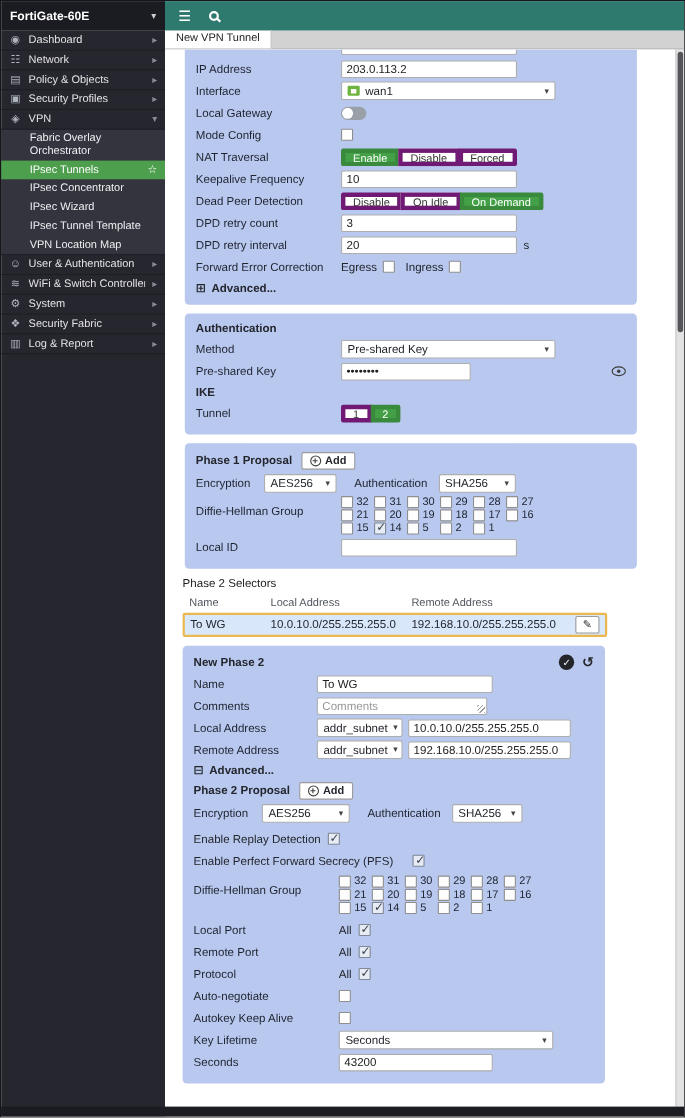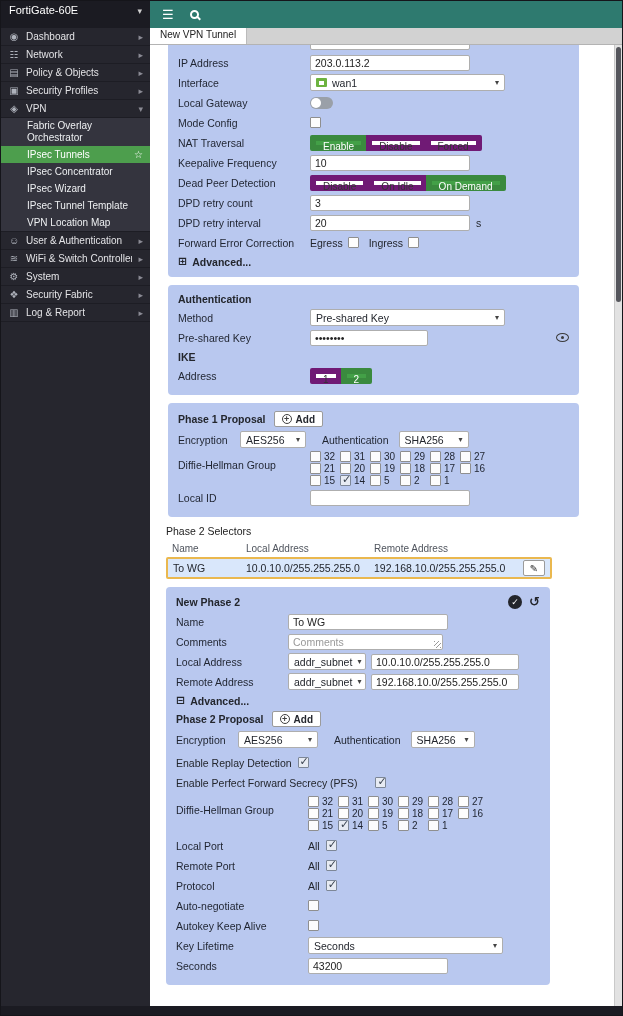--- a/index.html
+++ b/index.html
@@ -1,20 +1,20 @@
 <!DOCTYPE html>
 <html><head>
 <meta charset="utf-8">
 <style>
 *{margin:0;padding:0;box-sizing:border-box}
 body{font-family:"Liberation Sans","DejaVu Sans",sans-serif;background:#666;}
 .app{position:relative;width:623px;height:1016px;background:#fff;border:1px solid #15151a;overflow:hidden;font-size:10.5px;color:#23262d}
 
 .topbar{position:absolute;top:0;left:0;right:0;height:27px;display:flex}
-.brand{width:149px;background:#1b1b22;color:#fff;display:flex;align-items:flex-end;padding:12px 8px;font-weight:normal;font-size:11px}
+.brand{width:149px;background:#1b1b22;color:#fff;display:flex;align-items:center;padding:4px 8px;font-weight:bold;font-size:11px}
 .brand .caret{margin-left:auto;font-size:9px;color:#cfcfcf}
 .teal{flex:1;background:#2e7a6f;display:flex;align-items:center;color:#fff;padding:0 12px;gap:16px}
 .hamb{font-size:13px;cursor:pointer}
 .mag{width:9px;height:9px;border:2px solid #fff;border-radius:50%;position:relative;display:inline-block;cursor:pointer}
 .mag::after{content:"";position:absolute;width:5px;height:2px;background:#fff;transform:rotate(45deg);right:-4px;bottom:-2px}
 
 .sidebar{position:absolute;top:27px;left:0;width:149px;bottom:0;background:#26262e;color:#e3e3e6}
 .sitem{display:flex;align-items:center;gap:6px;height:18px;padding:0 7px;font-size:10px;border-bottom:1px solid #1d1d24;cursor:pointer}
 .sico{width:12px;text-align:center;color:#aeb2bb;font-size:10px}
 .slbl{flex:1;white-space:nowrap;overflow:hidden}
@@ -42,21 +42,21 @@
 .lbl2{width:112px;flex:none;color:#1f2430}
 .lbl-s{width:62px;flex:none;color:#1f2430}
 .midlbl{margin:0 10px 0 16px;color:#1f2430}
 .ph{font-weight:bold;font-size:10.5px;display:flex;align-items:center;gap:8px;margin:2px 0 4px}
 .inp{height:16px;border:1px solid #aeaeae;border-radius:2px;padding:0 4px;font-size:10.5px;font-family:inherit;color:#222;background:#fff}
 .inp::placeholder{color:#999}.w160{width:160px}.w150{width:148px}.w155{width:155px}.w140{width:140px}.w120{width:118px}
 .selectbox{display:inline-flex;align-items:center;gap:5px;background:#fff;border:1px solid #aeaeae;height:17px;padding:0 5px;font-size:10.5px;border-radius:2px;cursor:pointer}
 .selectbox .sbcaret{margin-left:auto;font-size:8px;color:#444}
 .sw195{width:195px}.sw78{width:80px}.sw76{width:78px}.sw68{width:70px}.sw64{width:66px}.sw60{width:64px}
 .seg{display:inline-flex}
-.sb{border:6px solid #701a75;background:#fff;height:16px;padding:0 7px;font-size:10px;font-family:inherit;color:#333;margin-left:-1px;cursor:pointer}
+.sb{border:4px solid #701a75;background:#fff;height:16px;padding:0 7px;font-size:10px;font-family:inherit;color:#333;margin-left:-1px;cursor:pointer}
 .sb:first-child{border-radius:2px 0 0 2px;margin-left:0}
 .sb:last-child{border-radius:0 2px 2px 0}
 .sb.sel{background:#43a047;border-color:#3a8a3e;color:#fff}
 .cb{width:11px;height:11px;border:1px solid #8f8f8f;background:#fdfdfd;border-radius:1px;display:inline-block;position:relative;flex:none;cursor:pointer}
 .cb.checked{background:#e7ebf3;border-color:#7d8797}
 .cb.checked::after{content:"✓";position:absolute;left:1px;top:-3px;font-size:11px;color:#39424f;font-weight:bold}
 .toggle{width:23px;height:12px;border-radius:7px;background:#9aa0a8;position:relative;display:inline-block;cursor:pointer}
 .toggle::after{content:"";position:absolute;width:10px;height:10px;border-radius:50%;background:#fff;left:1px;top:1px}
 .eye{width:13px;height:9px;border:1px solid #3a3a3a;border-radius:50%;position:relative;display:inline-block;margin-left:auto;cursor:pointer}
 .eye::after{content:"";position:absolute;width:3px;height:3px;background:#3a3a3a;border-radius:50%;left:4px;top:2px}
@@ -260,21 +260,21 @@
             <span class="sbcaret">▾</span>
           </span>
         </div>
         <div class="r">
           <span class="lbl">Pre-shared Key</span>
           <input class="inp w120" value="••••••••" style="">
           <span class="eye"></span>
         </div>
         <div class="ph" style="margin-top:5px">IKE</div>
         <div class="r">
-          <span class="lbl">Address</span>
+          <span class="lbl">Tunnel</span>
           <span class="seg">
             <button class="sb">1</button>
             <button class="sb sel">2</button>
           </span>
         </div>
       </div>
 
       <div class="panel">
         <div class="ph">
           <span>Phase 1 Proposal</span>

